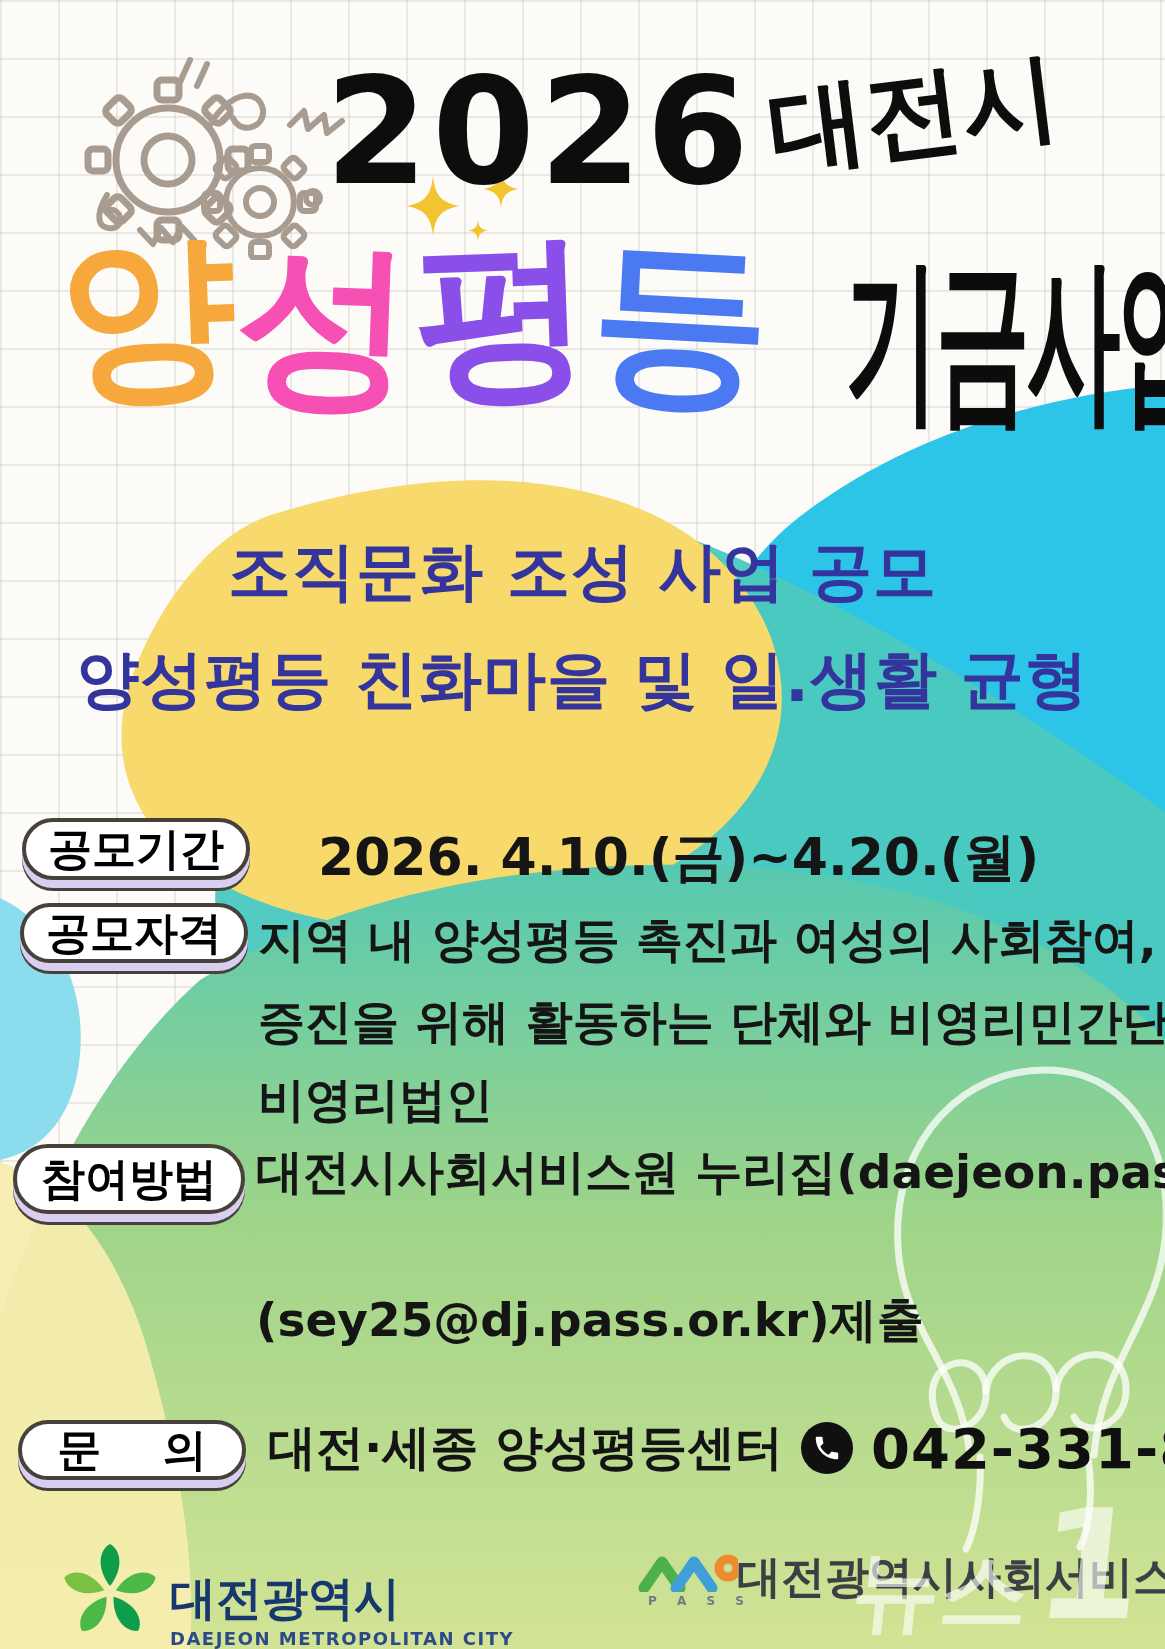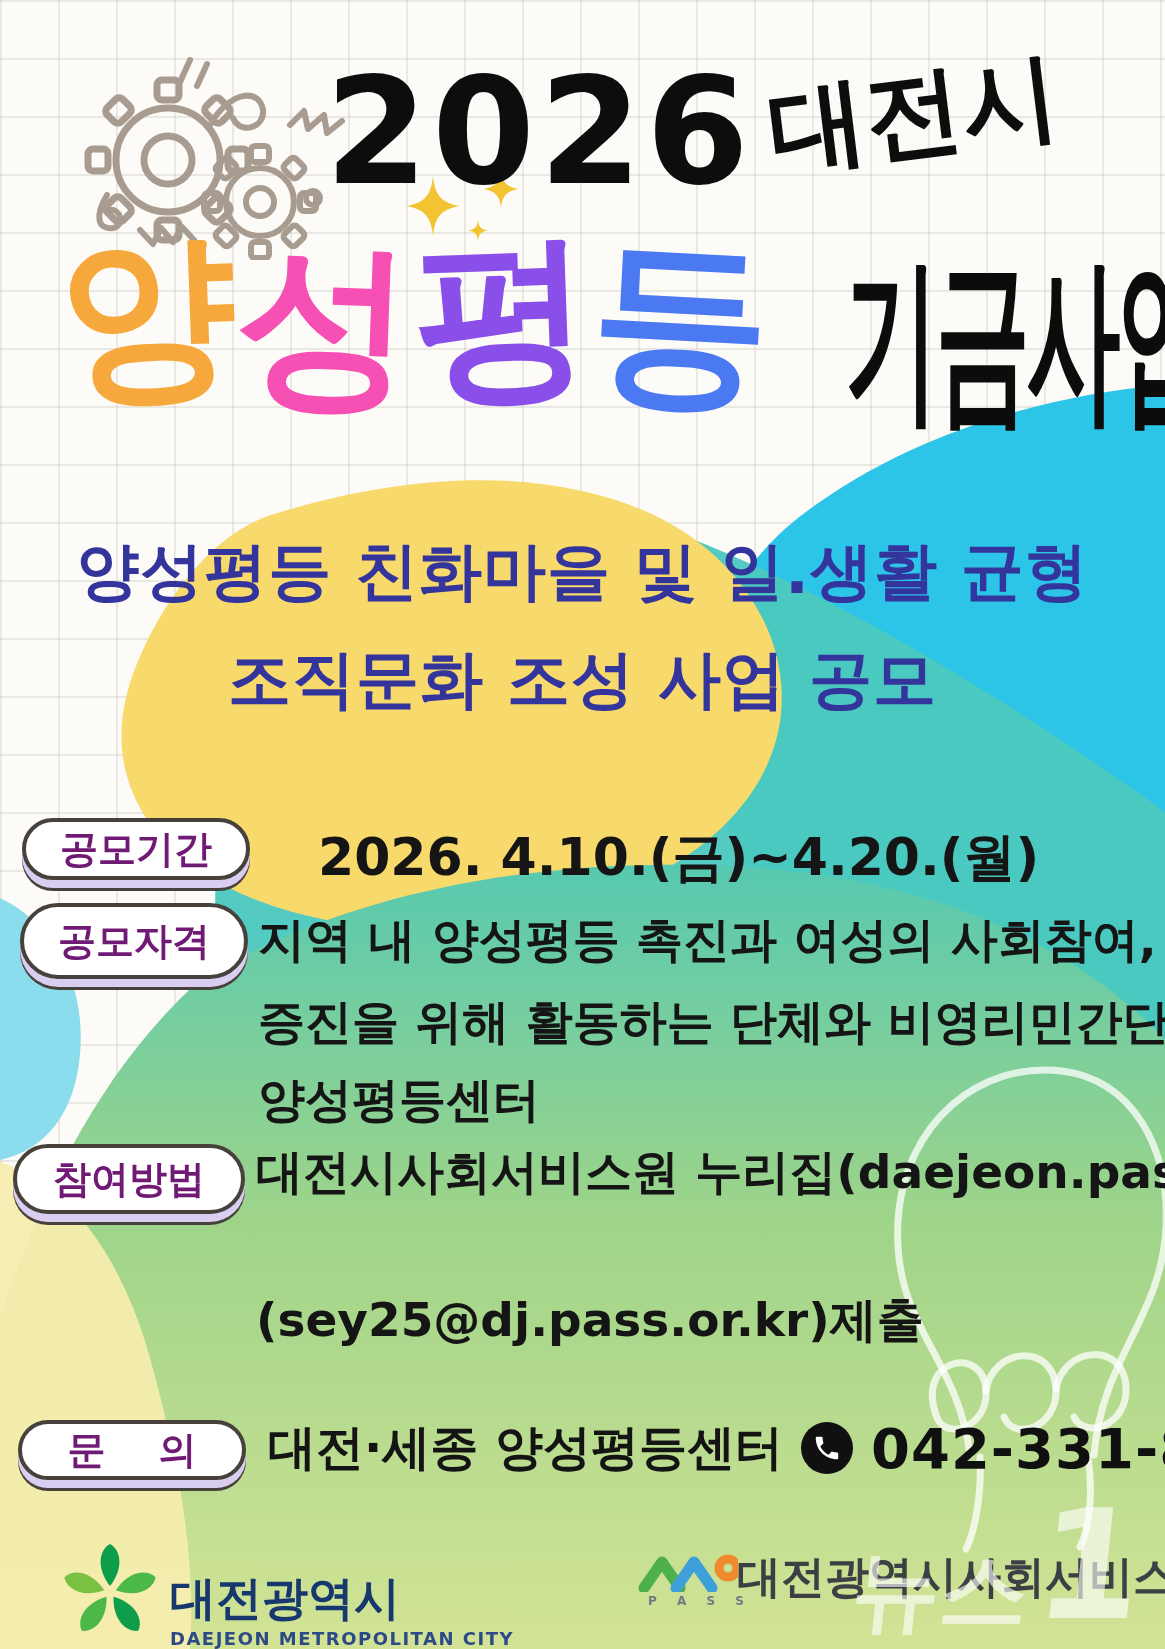--- a/index.html
+++ b/index.html
@@ -24,24 +24,24 @@
   .main-title .c2{transform:rotate(-2deg);}
   .main-title .c3{transform:rotate(3deg) translateY(6px);}
   .black-title{left:845px;top:250px;font-size:168px;font-weight:900;color:#0c0c0c;
     transform:scale(.56,1.06);transform-origin:left top;letter-spacing:-6px;line-height:1;white-space:nowrap;}
   
   .subtitle{left:0;top:518px;width:1165px;text-align:center;color:#33349c;
     font-size:63px;font-weight:800;line-height:108px;letter-spacing:1px;}
   
   .pill{position:absolute;background:#fff;border:4px solid #47413b;border-radius:44px;
     display:flex;align-items:center;justify-content:center;
-    font-size:38px;font-weight:800;color:#701a75;white-space:pre;
+    font-size:44px;font-weight:800;color:#000000;white-space:pre;
     box-shadow:0 8px 0 #d9cdf0, 0 11px 0 #47413b;}
   .pill1{left:22px;top:818px;width:228px;height:62px;}
-  .pill2{left:20px;top:903px;width:228px;height:76px;}
+  .pill2{left:20px;top:903px;width:228px;height:60px;}
   .pill3{left:13px;top:1144px;width:232px;height:70px;}
   .pill4{left:18px;top:1420px;width:228px;height:60px;text-align:center;}
   .bodyline{position:absolute;font-size:47px;font-weight:700;color:#151515;line-height:1.2;white-space:nowrap;}
   .dateline{left:318px;top:826px;font-size:52px;}
   .r2l0{left:258px;top:912px;}  .r2l1{left:258px;top:994px;}  .r2l2{left:258px;top:1072px;}
   .r3l0{left:256px;top:1144px;} .r3l1{left:256px;top:1216px;} .r3l2{left:256px;top:1292px;}
   .contact{left:268px;top:1416px;height:64px;display:flex;align-items:center;gap:18px;}
   .contact .org{font-size:48px;font-weight:800;color:#141414;white-space:nowrap;}
   .phone-badge{width:52px;height:52px;border-radius:50%;background:#101010;display:flex;align-items:center;justify-content:center;flex:0 0 auto;}
   .contact .num{font-size:56px;font-weight:800;color:#101010;letter-spacing:1px;white-space:nowrap;}
@@ -140,31 +140,31 @@
 
   <div class="abs main-title">
     <span class="c c0" style="color: rgb(246, 168, 60);">양</span>
     <span class="c c1" style="color: rgb(246, 80, 180);">성</span>
     <span class="c c2" style="color: rgb(138, 79, 232);">평</span>
     <span class="c c3" style="color: rgb(75, 121, 242);">등</span>
   </div>
   <div class="abs black-title">기금사업</div>
 
   <div class="abs subtitle">
+    <div>조직문화 조성 사업 공모</div>
     <div>양성평등 친화마을 및 일.생활 균형</div>
-    <div>조직문화 조성 사업 공모</div>
   </div>
 
   <div class="pill pill1">공모기간</div>
   <div class="bodyline dateline">2026. 4.10.(금)~4.20.(월)</div>
 
   <div class="pill pill2">공모자격</div>
   <div class="bodyline r2l0">지역 내 양성평등 촉진과 여성의 사회참여, 권익</div>
   <div class="bodyline r2l1">증진을 위해 활동하는 단체와 비영리민간단체,</div>
-  <div class="bodyline r2l2">양성평등센터</div>
+  <div class="bodyline r2l2">비영리법인</div>
 
   <div class="pill pill3">참여방법</div>
   <div class="bodyline r3l0">대전시사회서비스원 누리집(daejeon.pass.or.kr)</div>
   <div class="bodyline r3l2">(sey25@dj.pass.or.kr)제출</div>
 
   <div class="pill pill4">문    의</div>
   <div class="abs contact">
     <span class="org">대전·세종 양성평등센터</span>
     <span class="phone-badge">
       <svg width="30" height="30" viewBox="0 0 24 24" fill="#ffffff">

